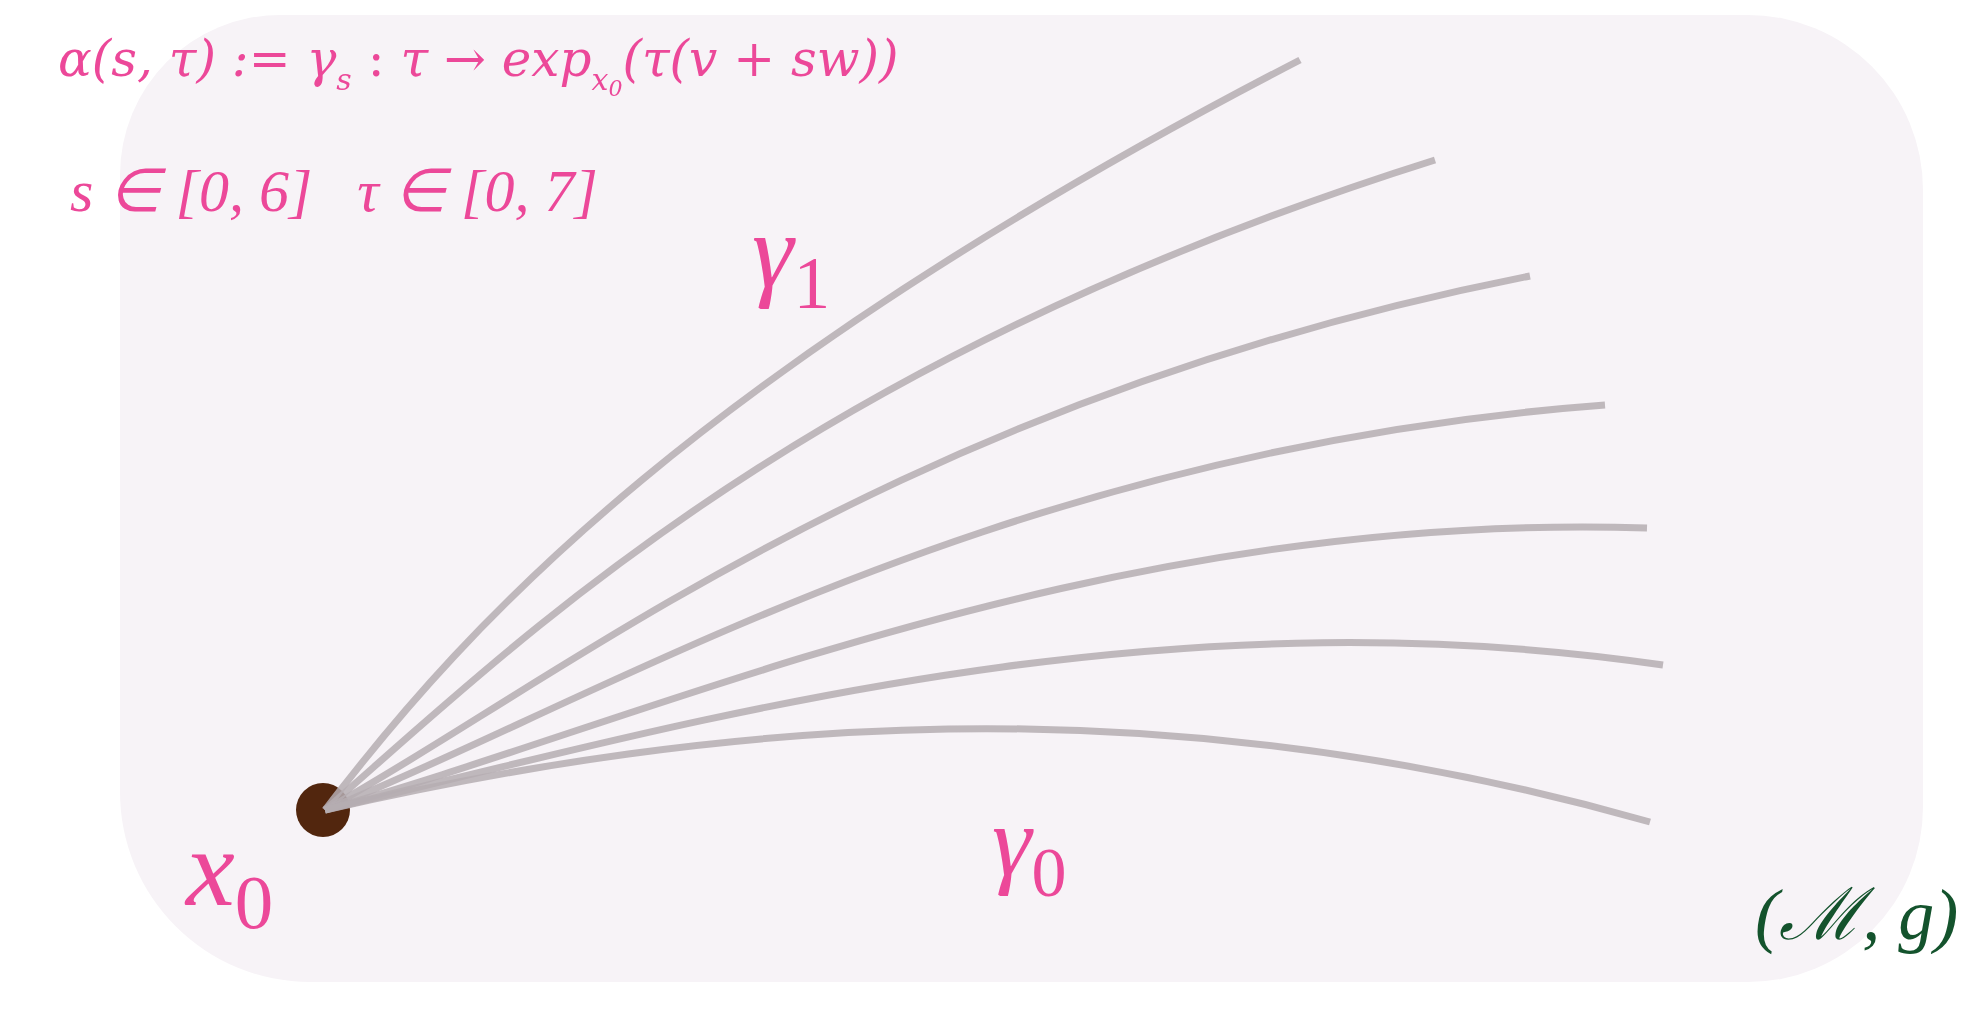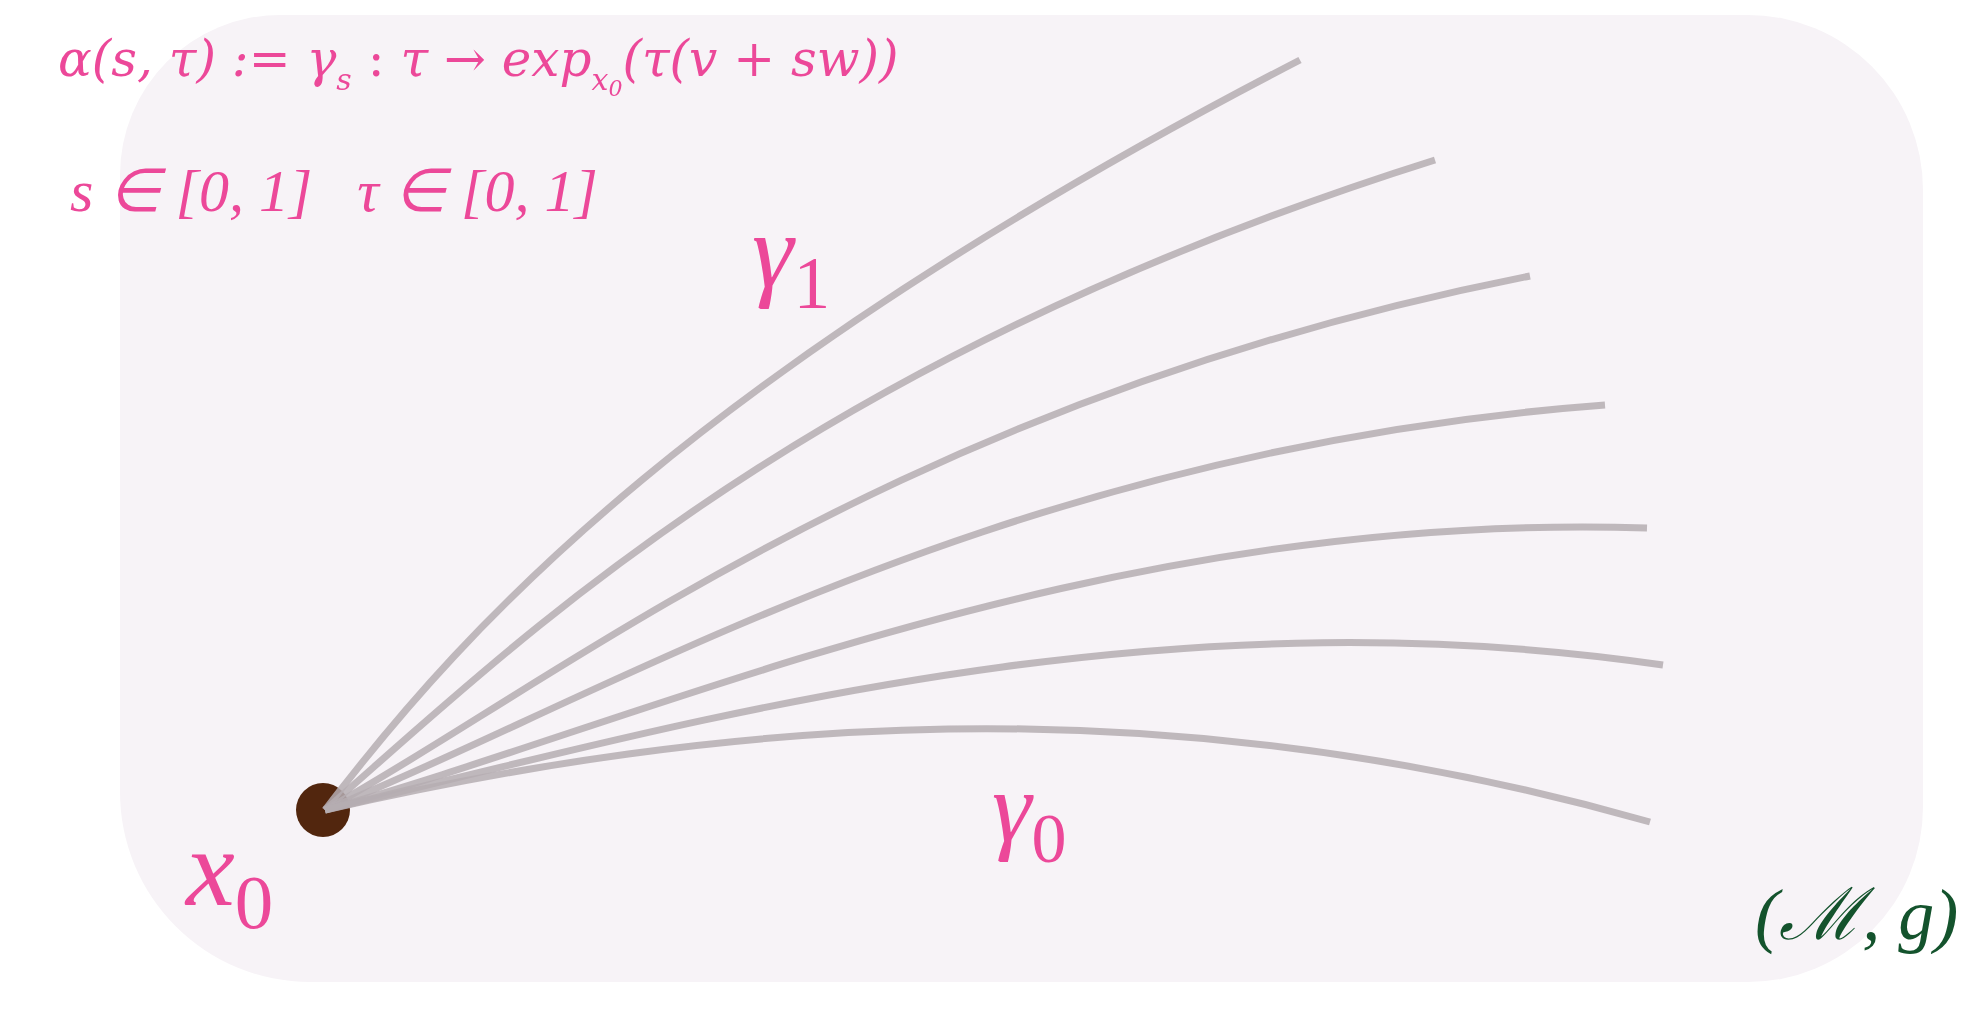--- a/index.html
+++ b/index.html
@@ -10,21 +10,21 @@
   }
   svg.curves { position: absolute; left: 0; top: 0; }
   .math { position: absolute; font-family: "DejaVu Serif", "Liberation Serif", serif; color: #ec4899; white-space: nowrap; }
   .it { font-style: italic; }
   .formula { left: 58px; top: 30px; font-size: 50px; }
   .formula sub { font-size: 30px; vertical-align: -14px; }
   .formula .sub2 { font-size: 22px; vertical-align: -6px; }
   .ranges { left: 70px; top: 155px; font-size: 60px; font-family: "Liberation Serif", serif; }
   .label-big { font-family: "Liberation Serif", serif; margin-top: 15px; }
   .gamma1 { left: 752px; top: 175px; font-size: 105px; }
-  .gamma0 { left: 992px; top: 735px; font-size: 100px; }
+  .gamma0 { left: 992px; top: 769px; font-size: 100px; }
   .x0 { left: 186px; top: 790px; font-size: 110px; }
   .label-big .sub { font-style: normal; font-size: 0.7em; vertical-align: -0.3em; }
   .manifold { left: 1755px; top: 862px; font-size: 72px; font-family: "Liberation Serif", serif; }
 </style>
 </head>
 <body>
 
 <div class="panel" id="panel" style="background: rgb(247, 243, 247);"></div>
 
 <svg class="curves" width="1974" height="1026" viewBox="0 0 1974 1026" id="curves">
@@ -39,23 +39,23 @@
       <path d="M325,810 C720,720 1150,680 1650,822" fill="none" stroke="#b5adb1" stroke-opacity="0.85" stroke-width="7"></path>
     </g>
 </svg>
 
 <div class="math formula">
   <span class="it">α(s, τ) :=</span>
   <span class="it">γ</span><sub class="it">s</sub><span> : </span><span class="it">τ → </span><span class="it">exp</span><sub class="it"><span>x</span><span class="sub2">0</span></sub><span class="it">(τ(v + sw))</span>
 </div>
 
 <div class="math ranges">
-  <span class="it">s ∈ [0, 1]</span>
+  <span class="it">s ∈ [0, 6]</span>
   &nbsp;
-  <span class="it">τ ∈ [0, 1]</span>
+  <span class="it">τ ∈ [0, 7]</span>
 </div>
 
 <div class="math label-big gamma1">
   <span class="it">γ</span><span class="sub">1</span>
 </div>
 
 <div class="math label-big gamma0">
   <span class="it">γ</span><span class="sub">0</span>
 </div>
 

